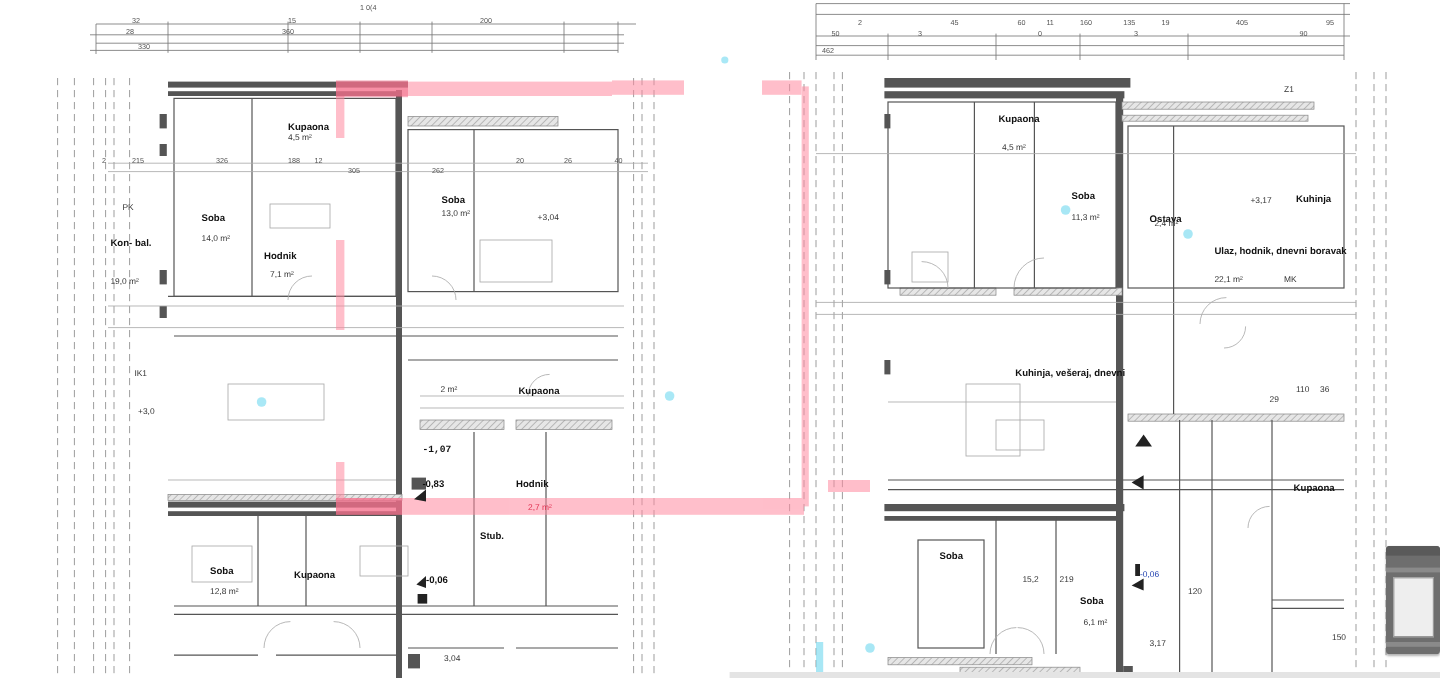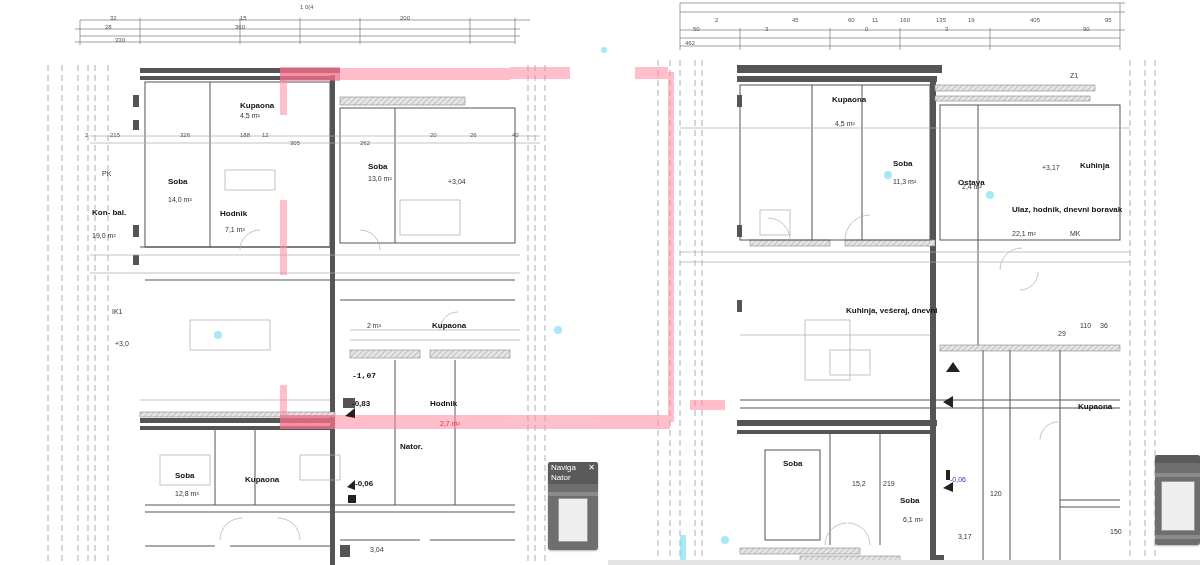--- a/index.html
+++ b/index.html
@@ -155,29 +155,29 @@
   <span class="label dim" style="left:105px; top:24px;">28</span>
   <span class="label dim" style="left:235px; top:24px;">360</span>
   <span class="label dim" style="left:115px; top:37px;">330</span>
 
   <span class="label bold" style="left:168px; top:178px;">Soba</span>
   <span class="label" style="left:168px; top:196px;">14,0 m²</span>
   <span class="label bold" style="left:240px; top:102px;">Kupaona</span>
   <span class="label" style="left:240px; top:112px;">4,5 m²</span>
   <span class="label bold" style="left:220px; top:210px;">Hodnik</span>
   <span class="label" style="left:225px; top:226px;">7,1 m²</span>
-  <span class="label bold" style="left:92px; top:209px;">Kon- bal.</span>
+  <span class="label bold" style="left:92px; top:199px;">Kon- bal.</span>
   <span class="label" style="left:92px; top:232px;">19,0 m²</span>
   <span class="label bold" style="left:368px; top:163px;">Soba</span>
   <span class="label" style="left:368px; top:175px;">13,0 m²</span>
   <span class="label bold" style="left:432px; top:322px;">Kupaona</span>
   <span class="label" style="left:367px; top:322px;">2 m²</span>
   <span class="label bold" style="left:430px; top:400px;">Hodnik</span>
   <span class="label red" style="left:440px; top:420px;">2,7 m²</span>
-  <span class="label bold" style="left:400px; top:443px;">Nator.</span>
+  <span class="label bold" style="left:400px; top:443px;">Stub.</span>
   <span class="label bold" style="left:175px; top:472px;">Soba</span>
   <span class="label" style="left:175px; top:490px;">12,8 m²</span>
   <span class="label bold" style="left:245px; top:476px;">Kupaona</span>
 
   <span class="label dim" style="left:85px; top:132px;">2</span>
   <span class="label dim" style="left:110px; top:132px;">215</span>
   <span class="label dim" style="left:180px; top:132px;">326</span>
   <span class="label dim" style="left:240px; top:132px;">188</span>
   <span class="label dim" style="left:262px; top:132px;">12</span>
   <span class="label dim" style="left:290px; top:140px;">305</span>
@@ -188,29 +188,20 @@
 
   <span class="label" style="left:448px; top:178px;">+3,04</span>
   <span class="label" style="left:115px; top:340px;">+3,0</span>
   <span class="label bold" style="left:352px; top:372px;font-family:Liberation Mono, monospace;">-1,07</span>
   <span class="label bold" style="left:352px; top:400px;">-0,83</span>
   <span class="label bold" style="left:355px; top:480px;">-0,06</span>
   <span class="label" style="left:370px; top:546px;">3,04</span>
   <span class="label" style="left:112px; top:308px;">IK1</span>
   <span class="label" style="left:102px; top:170px;">PK</span>
 
-  <div class="navigator" style="left:548px; top:462px; width:50px; height:88px;">
-    <div class="nav-head">
-      <div>Naviga</div>
-      <div>Nator</div>
-      <span class="nav-close">✕</span>
-    </div>
-    <div class="nav-stripe" style="top:30px;"></div>
-    <div class="nav-thumb" style="left:10px; top:36px; width:30px; height:44px;"></div>
-  </div>
 </div>
 
 <div class="plan" style="left:600px; width:600px;">
   <svg width="600" height="565" viewBox="0 0 600 565">
     <defs>
       <pattern id="hatchR" width="4" height="4" patternUnits="userSpaceOnUse" patternTransform="rotate(45)">
         <rect width="4" height="4" fill="#e6e6e6"></rect>
         <line x1="0" y1="0" x2="0" y2="4" stroke="#9a9a9a" stroke-width="1"></line>
       </pattern>
     </defs>

